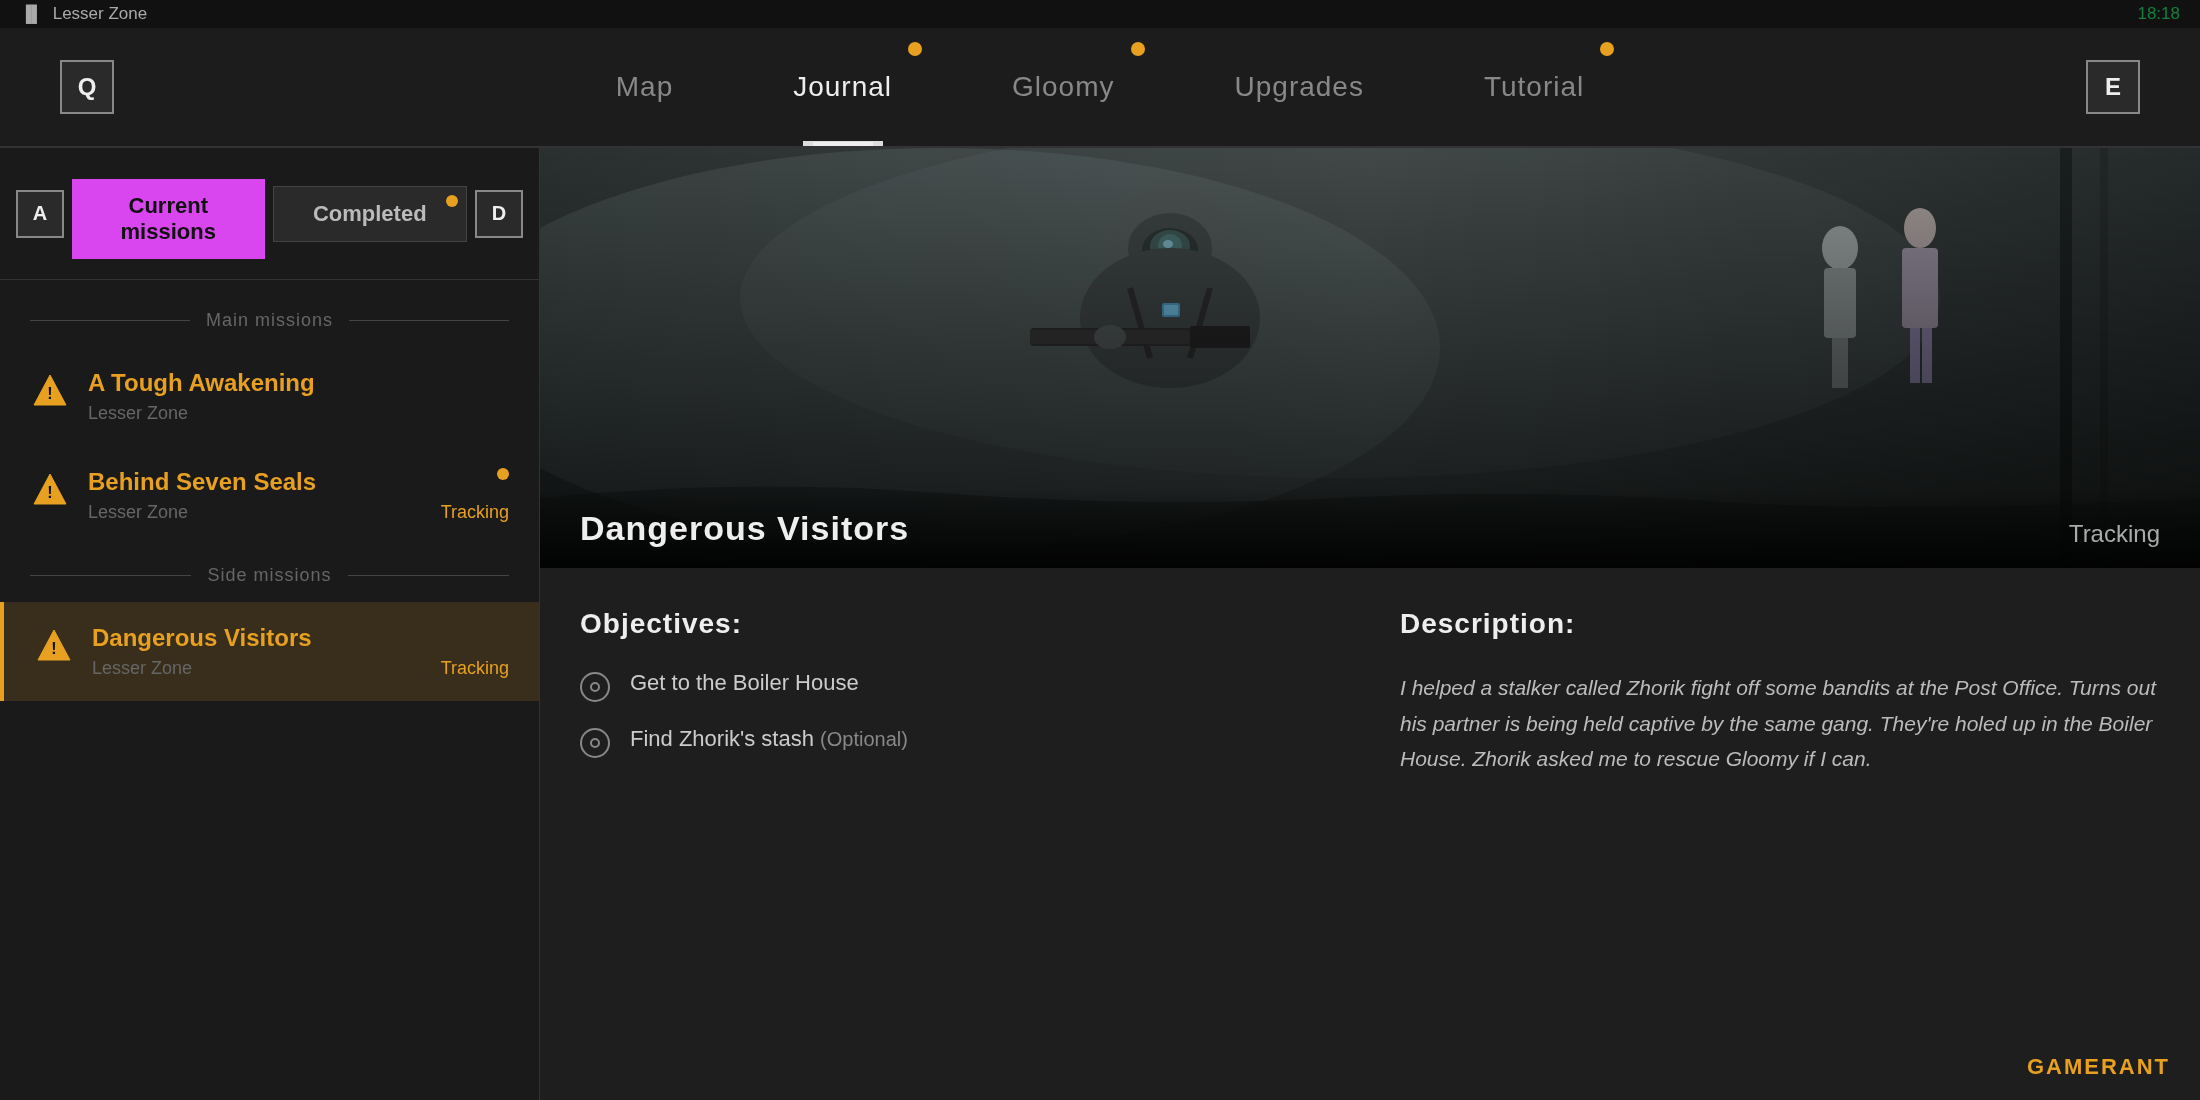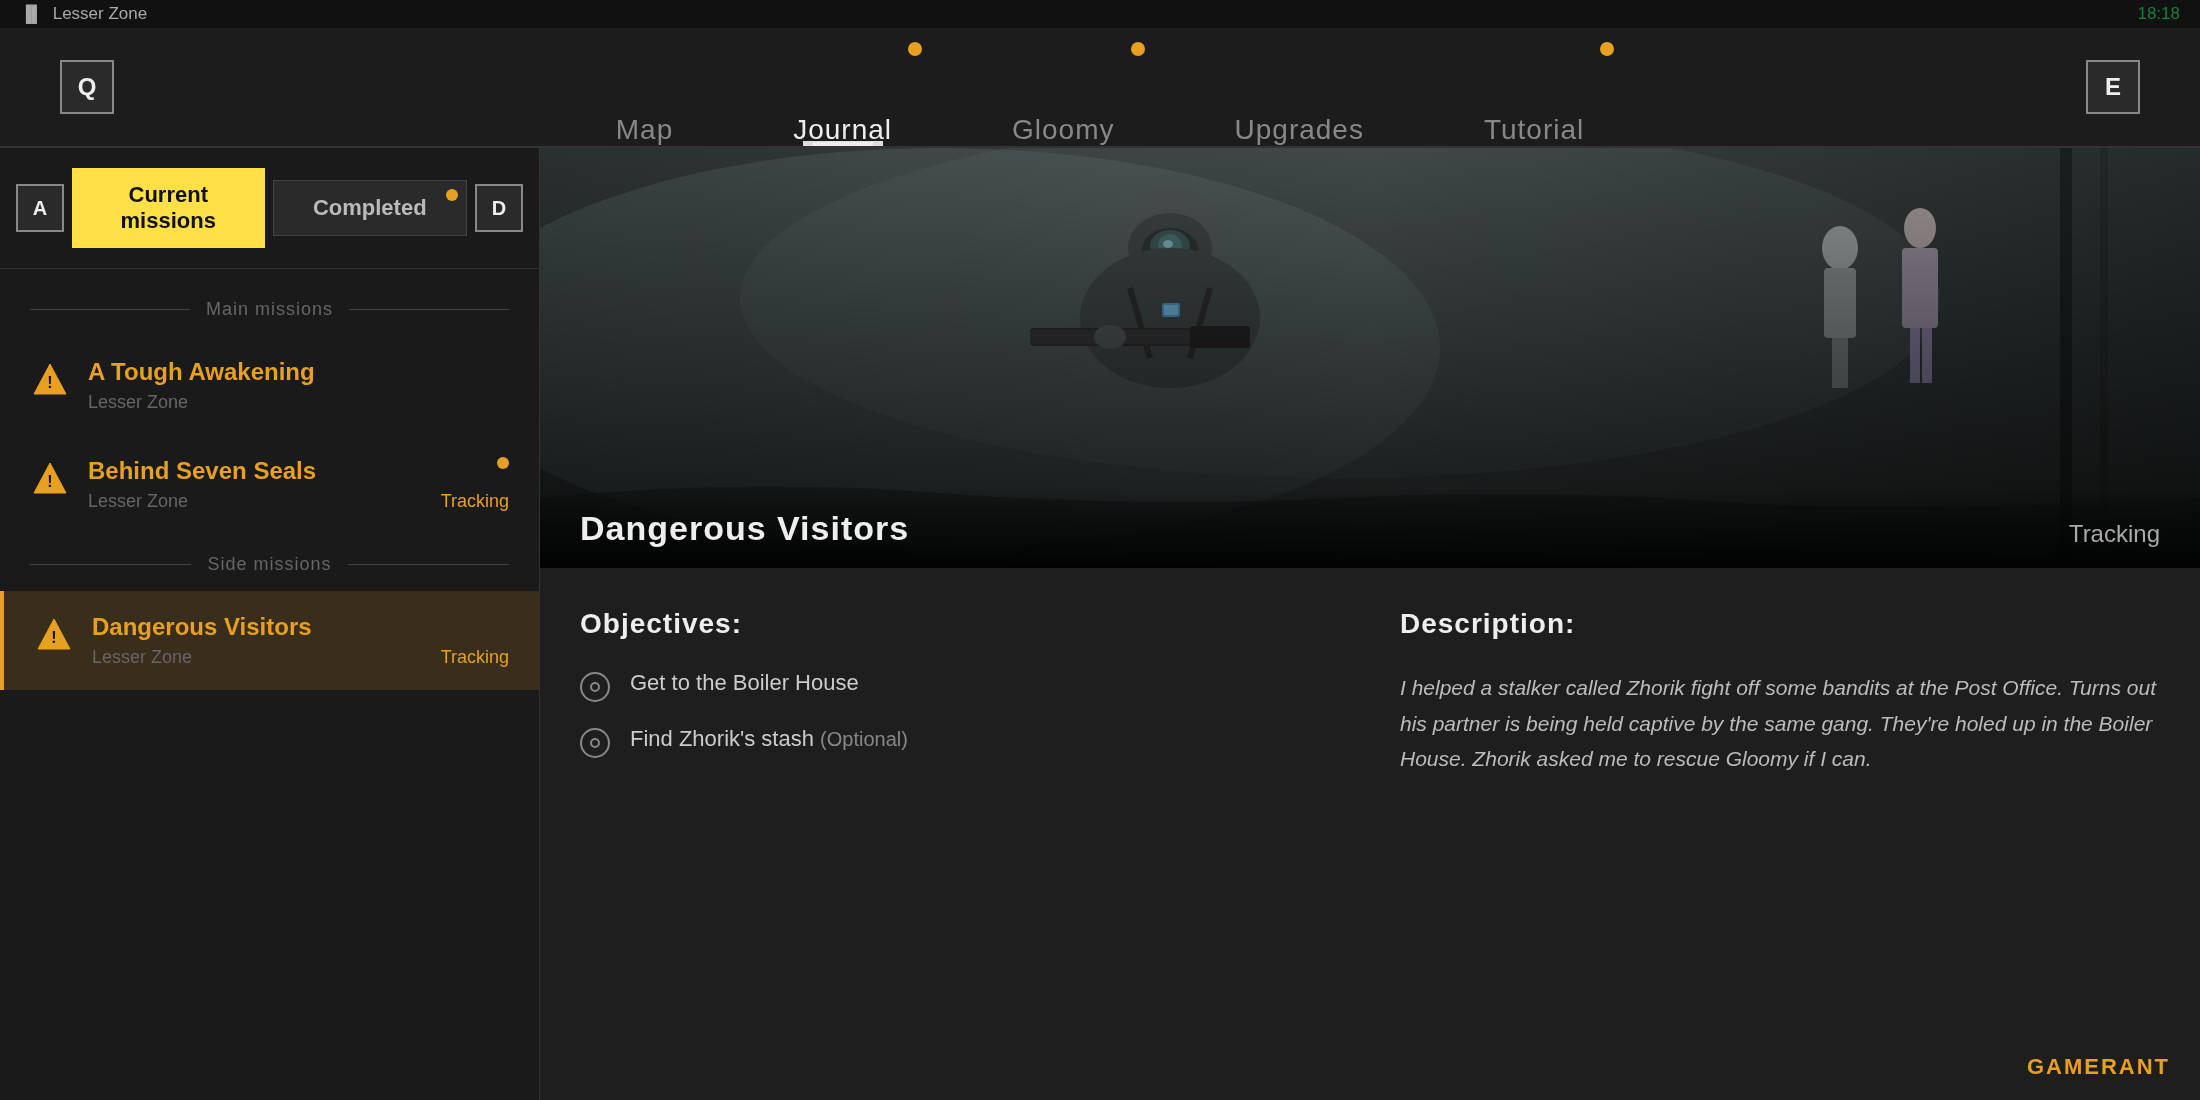--- a/index.html
+++ b/index.html
@@ -64,21 +64,21 @@
       gap: 0;
       height: 100%;
     }
     .nav-tab {
       padding: 0 60px;
       font-size: 28px;
       color: #888;
       cursor: pointer;
       height: 100%;
       display: flex;
-      align-items: flex-end;
+      align-items: center;
       justify-content: center;
       position: relative;
       letter-spacing: 1px;
     }
     .nav-tab.active {
       color: #eee;
       font-weight: normal;
     }
     .nav-tab.active::after {
       content: '';
@@ -142,22 +142,23 @@
     .mission-tab-btn {
       flex: 1;
       padding: 14px 20px;
       font-size: 22px;
       font-weight: bold;
       cursor: pointer;
       position: relative;
       text-align: center;
     }
     .mission-tab-btn.active {
-      background: #fde047;
+      background: #d946ef;
       color: #111;
+      margin-top: 11px;
     }
     .mission-tab-btn.inactive {
       background: #2a2a2a;
       color: #bbb;
       border: 1px solid #444;
     }
     .tab-notification-dot {
       width: 12px;
       height: 12px;
       border-radius: 50%;

